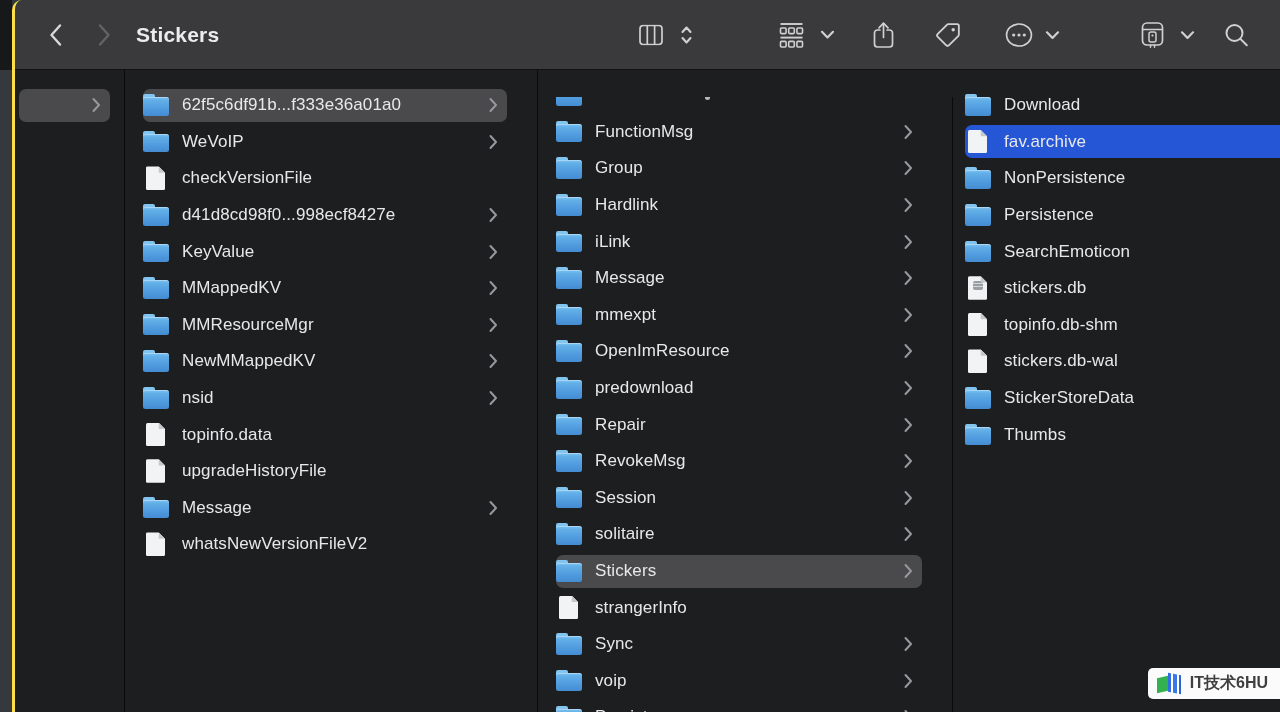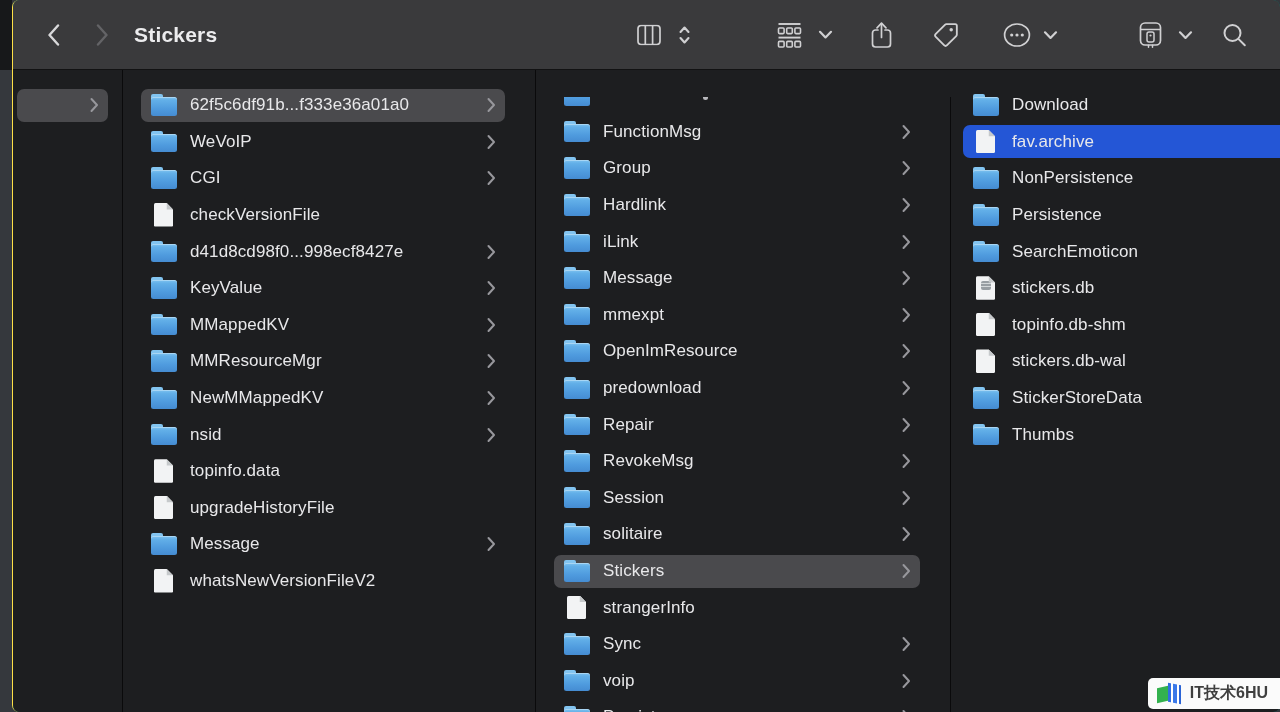--- a/index.html
+++ b/index.html
@@ -4,39 +4,39 @@
 <style>
   html,body{margin:0;padding:0;background:#000;}
   .screen{position:relative;width:1280px;height:712px;overflow:hidden;
           background:#34373c;font-family:"Liberation Sans","DejaVu Sans",sans-serif;
           -webkit-font-smoothing:antialiased;}
   
   .bg-top-strip{position:absolute;left:0;top:0;width:12px;height:70px;background:#17181a;}
   .bg-bottom-strip{position:absolute;left:0;top:70px;width:12px;bottom:0;background:#35383d;}
 
   .window{position:absolute;left:12px;top:0;right:0;bottom:0;background:#0f766e;
-          border-top-left-radius:10px;overflow:hidden;border-left:1px solid #fde047;box-sizing:border-box;border-radius:7px;}
+          border-top-left-radius:10px;overflow:hidden;border-left:3px solid #fde047;box-sizing:border-box;}
 
   
   .titlebar{position:absolute;left:0;right:0;top:0;height:70px;background:#3a3a3c;
             border-bottom:1px solid #121213;box-sizing:border-box;}
   .tbtn{position:absolute;top:35px;transform:translateY(-50%);display:flex;align-items:center;line-height:0;}
   .tb-title{position:absolute;left:121px;top:35px;transform:translateY(-50%);
             font-size:21px;font-weight:700;color:#ececee;letter-spacing:.2px;}
   .ico{display:inline-block;line-height:0;}
 
   
   .content{position:absolute;left:0;right:0;top:70px;bottom:0;background:#1d1e20;overflow:hidden;}
   .col{position:absolute;top:0;bottom:0;padding-top:17px;box-sizing:border-box;overflow:hidden;}
   .col0{left:0;width:110px;border-right:1px solid #0a0a0b;}
   .col1{left:110px;width:413px;border-right:1px solid #0a0a0b;}
   .col2{left:523px;width:415px;border-right:1px solid #0a0a0b;margin-top:27px;}
   .col3{left:938px;width:330px;}
 
-  .row{position:relative;height:36.6px;margin:0 30px 0 18px;padding-left:10px;
+  .row{position:relative;height:36.6px;margin:0 30px 0 18px;
        display:flex;align-items:center;color:#e8e8ea;}
   .col0 .row{margin:0 14px 0 4px;padding-left:8px;}
   .col3 .row{margin:0 0 0 12px;}
   .row::before{content:"";position:absolute;inset:1.8px 0;border-radius:7px;background:transparent;}
   .row.sel-gray::before{background:#4a4a4d;}
   .row.sel-blue::before{background:#2456d6;border-radius:7px 0 0 7px;}
   .row>*{position:relative;z-index:1;}
   .row.partial{margin-top:-37px;}
   .label{font-size:17px;margin-left:13px;white-space:nowrap;letter-spacing:.1px;}
   .chev{position:absolute;right:9px;top:50%;transform:translateY(-50%);line-height:0;}
@@ -56,21 +56,21 @@
        width:19px;height:23.5px;background:#c6c9cb;
        clip-path:polygon(67% 0,100% 27%,67% 27%);}
   .discs{position:absolute;left:8px;top:5px;width:10px;height:8.5px;border-radius:2px;
        background:linear-gradient(180deg,#989ea3 0 1.8px,#d4d8da 1.8px 3px,#989ea3 3px 4.8px,#d4d8da 4.8px 6px,#989ea3 6px 8.5px);}
 
   
   .artifact{position:absolute;left:167px;top:0;width:5px;height:3px;background:#b9b9bd;
        border-radius:0 0 3px 3px;}
 
   
-  .watermark{position:absolute;right:0;bottom:3px;height:31px;background:#fbfbfb;
+  .watermark{position:absolute;right:0;bottom:13px;height:31px;background:#fbfbfb;
        border-radius:5px 0 0 5px;display:flex;align-items:center;padding:0 12px 0 9px;justify-content:center;}
   .wm-logo{position:relative;width:26px;height:22px;flex:none;margin-right:7px;}
   .wm-logo::before{content:"";position:absolute;left:0;top:4px;width:11px;height:15px;
        background:#33b14e;transform:skewY(-14deg);}
   .wm-logo::after{content:"";position:absolute;left:11px;top:1px;width:13px;height:19px;
        transform:skewY(10deg);
        background:linear-gradient(90deg,#2f6de0 0 3px,#fff 3px 4.5px,#3a78e8 4.5px 9px,#fff 9px 10.5px,#2b64d6 10.5px 13px);}
   .wm-text{font-size:16px;font-weight:600;color:#3f3f3f;white-space:nowrap;}
 </style>
 </head>
@@ -220,27 +220,20 @@
               </svg></span>
           </div>
           <div class="row">
             <span class="icon folder"></span>
             <span class="label">WeVoIP</span>
             <span class="chev"><svg width="9" height="15" viewBox="0 0 9 15">
                 <path d="M1.5 1.5 L7 7.5 L1.5 13.5" fill="none" stroke="#97979c" stroke-width="2" stroke-linecap="round" stroke-linejoin="round"></path>
               </svg></span>
           </div>
           <div class="row">
-            <span class="icon folder"></span>
-            <span class="label">CGI</span>
-            <span class="chev"><svg width="9" height="15" viewBox="0 0 9 15">
-                <path d="M1.5 1.5 L7 7.5 L1.5 13.5" fill="none" stroke="#97979c" stroke-width="2" stroke-linecap="round" stroke-linejoin="round"></path>
-              </svg></span>
-          </div>
-          <div class="row">
             <span class="icon file"></span>
             <span class="label">checkVersionFile</span>
           </div>
           <div class="row">
             <span class="icon folder"></span>
             <span class="label">d41d8cd98f0...998ecf8427e</span>
             <span class="chev"><svg width="9" height="15" viewBox="0 0 9 15">
                 <path d="M1.5 1.5 L7 7.5 L1.5 13.5" fill="none" stroke="#97979c" stroke-width="2" stroke-linecap="round" stroke-linejoin="round"></path>
               </svg></span>
           </div>

